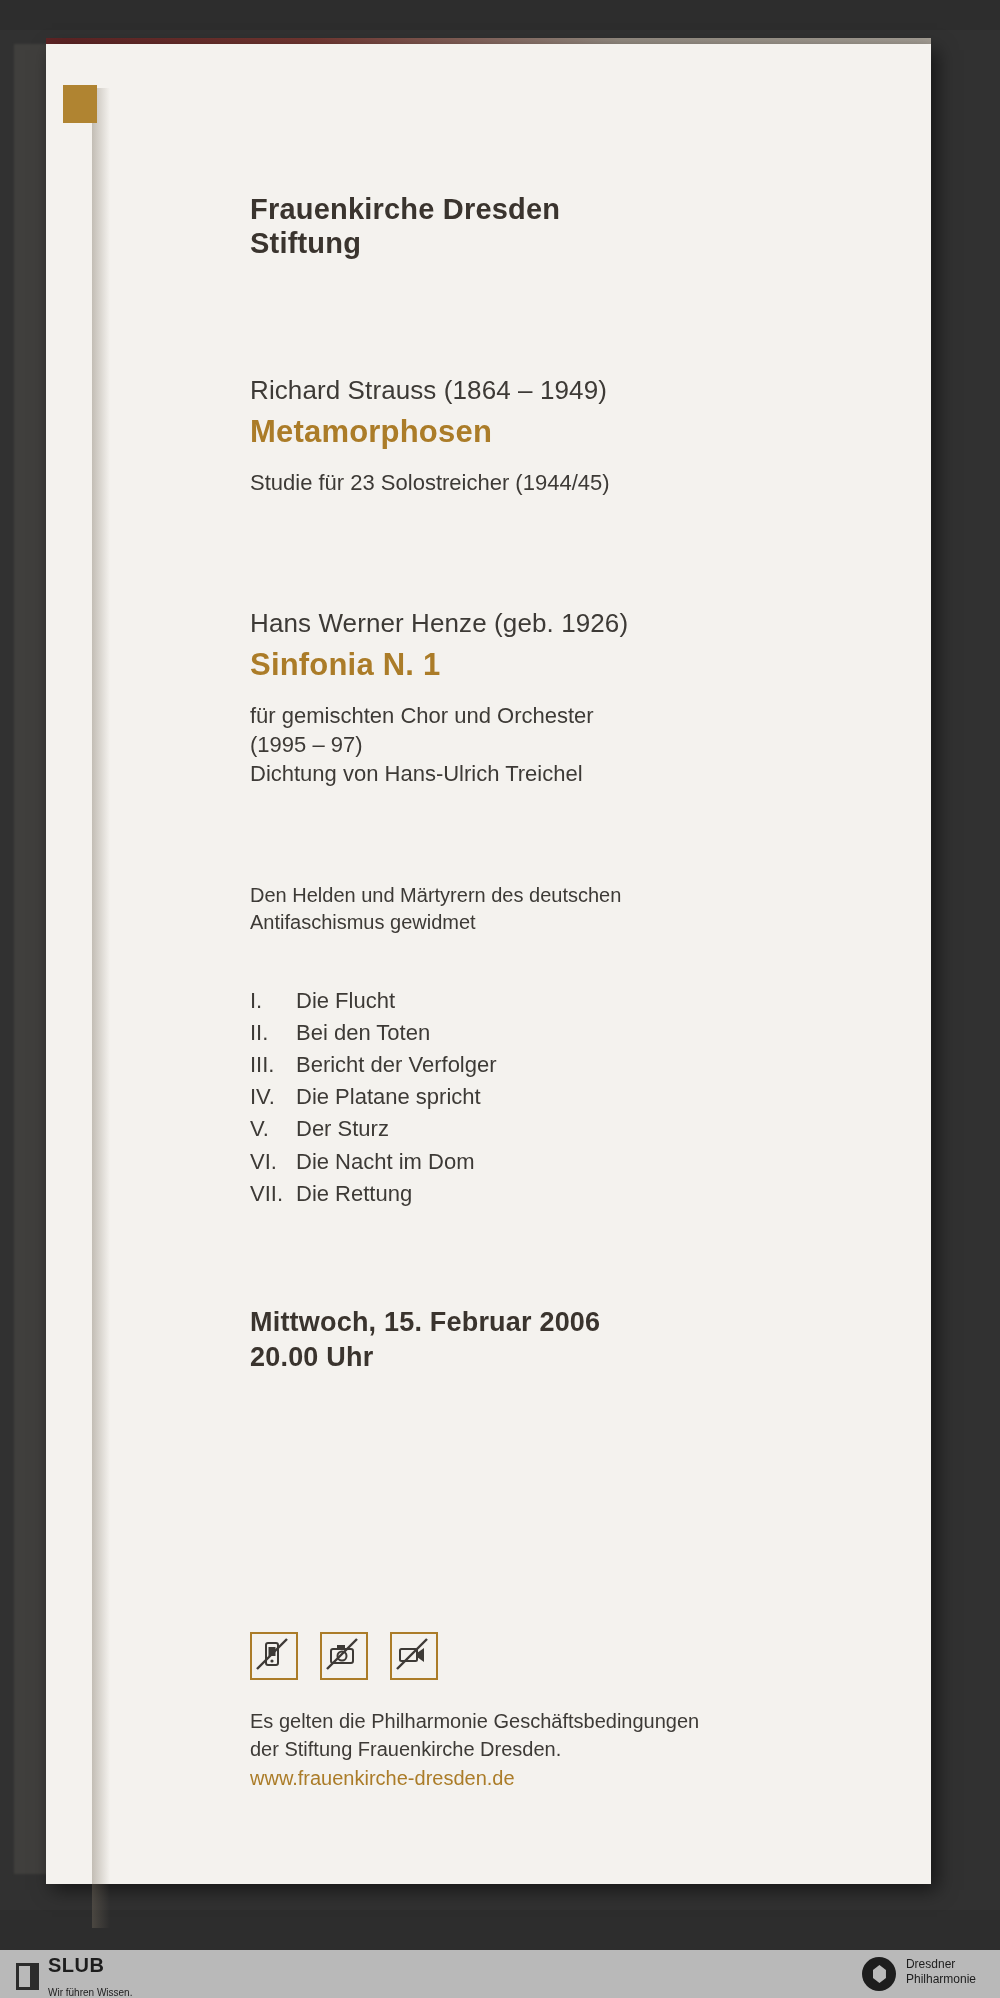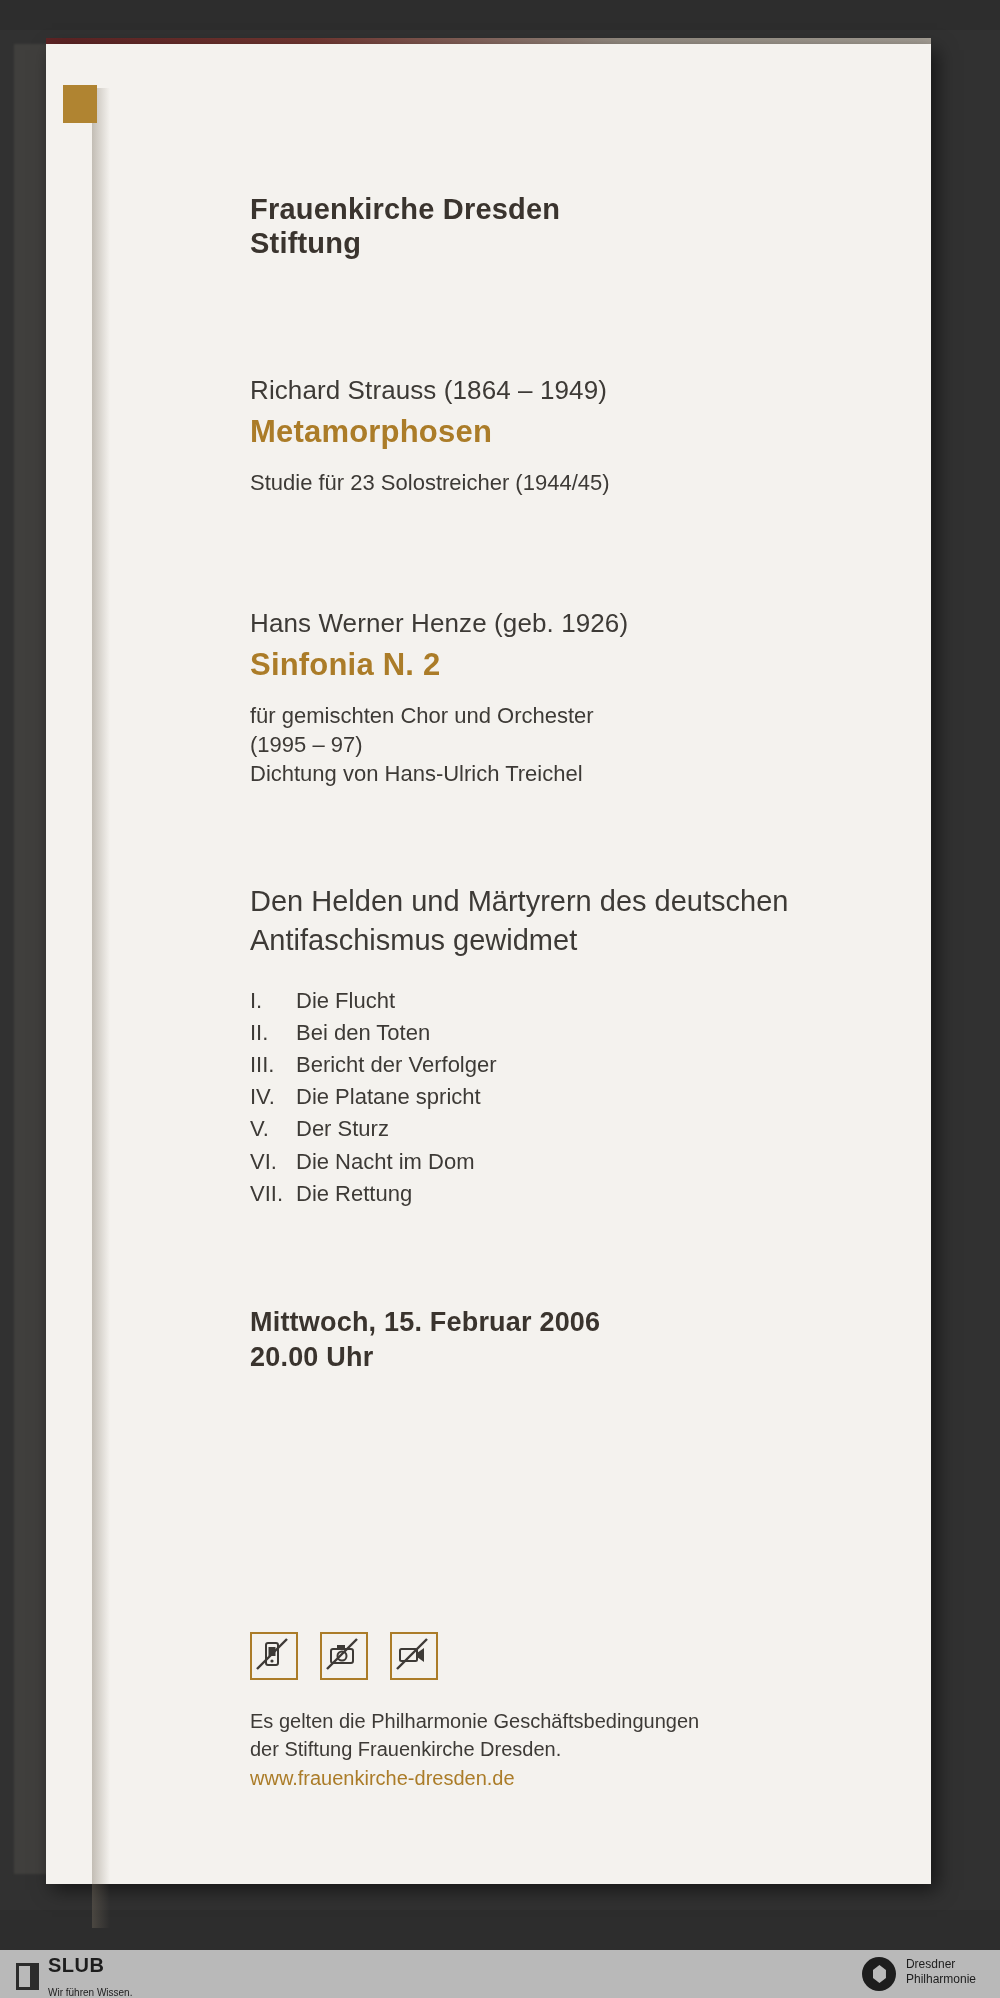--- a/index.html
+++ b/index.html
@@ -119,21 +119,21 @@
     line-height: 1.32;
   }
 
   #work-1 { top: 375px; }
   #work-2 { top: 608px; }
 
   #dedication {
     position: absolute;
     left: 0;
     top: 882px;
-    font-size: 29px;
+    font-size: 20px;
     color: #3d3a36;
     line-height: 1.36;
     width: 560px;
   }
 
   #movements {
     position: absolute;
     left: 0;
     top: 985px;
     font-size: 22px;
@@ -277,21 +277,21 @@
   </div>
 
   <div class="work" id="work-1">
     <div class="composer">Richard Strauss (1864 – 1949)</div>
     <div class="work-title">Metamorphosen</div>
     <div class="work-sub">Studie für 23 Solostreicher (1944/45)</div>
   </div>
 
   <div class="work" id="work-2">
     <div class="composer">Hans Werner Henze (geb. 1926)</div>
-    <div class="work-title">Sinfonia N. 2</div>
+    <div class="work-title">Sinfonia N. 1</div>
     <div class="work-sub">
       <div>für gemischten Chor und Orchester</div>
       <div>(1995 – 97)</div>
       <div>Dichtung von Hans-Ulrich Treichel</div>
     </div>
   </div>
 
   <div id="dedication">
     <div>Den Helden und Märtyrern des deutschen</div>
     <div>Antifaschismus gewidmet</div>

